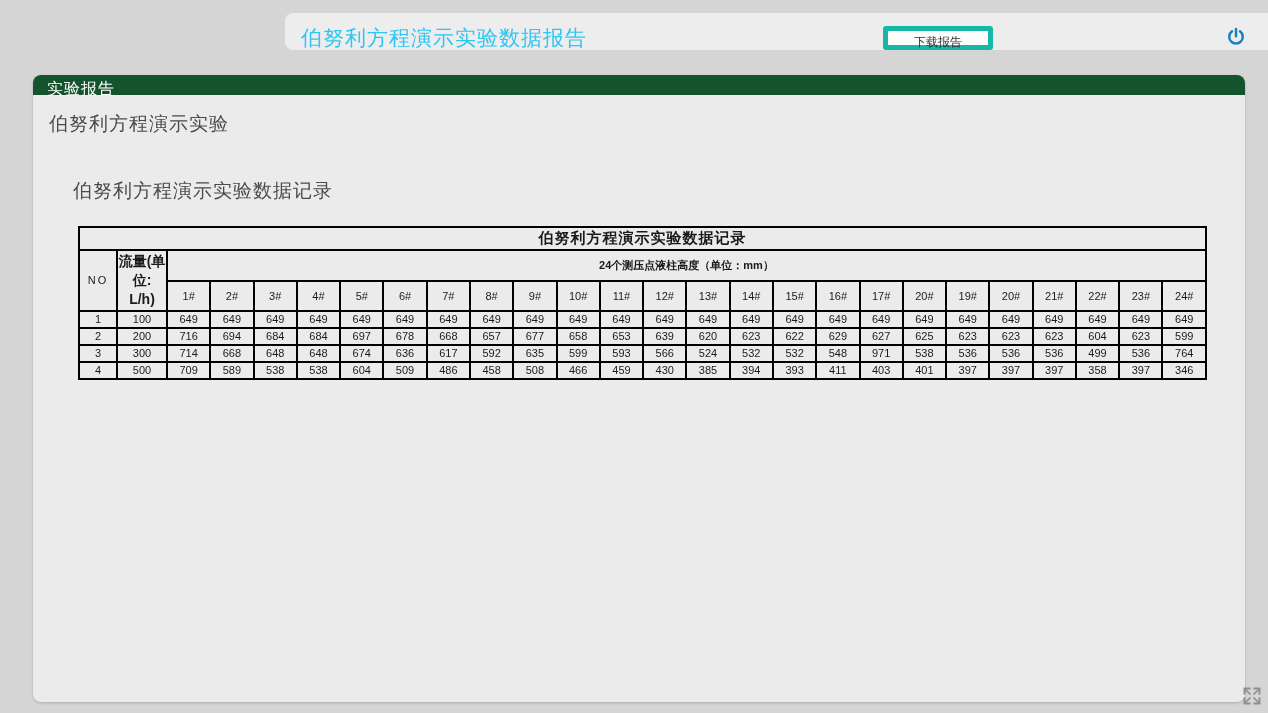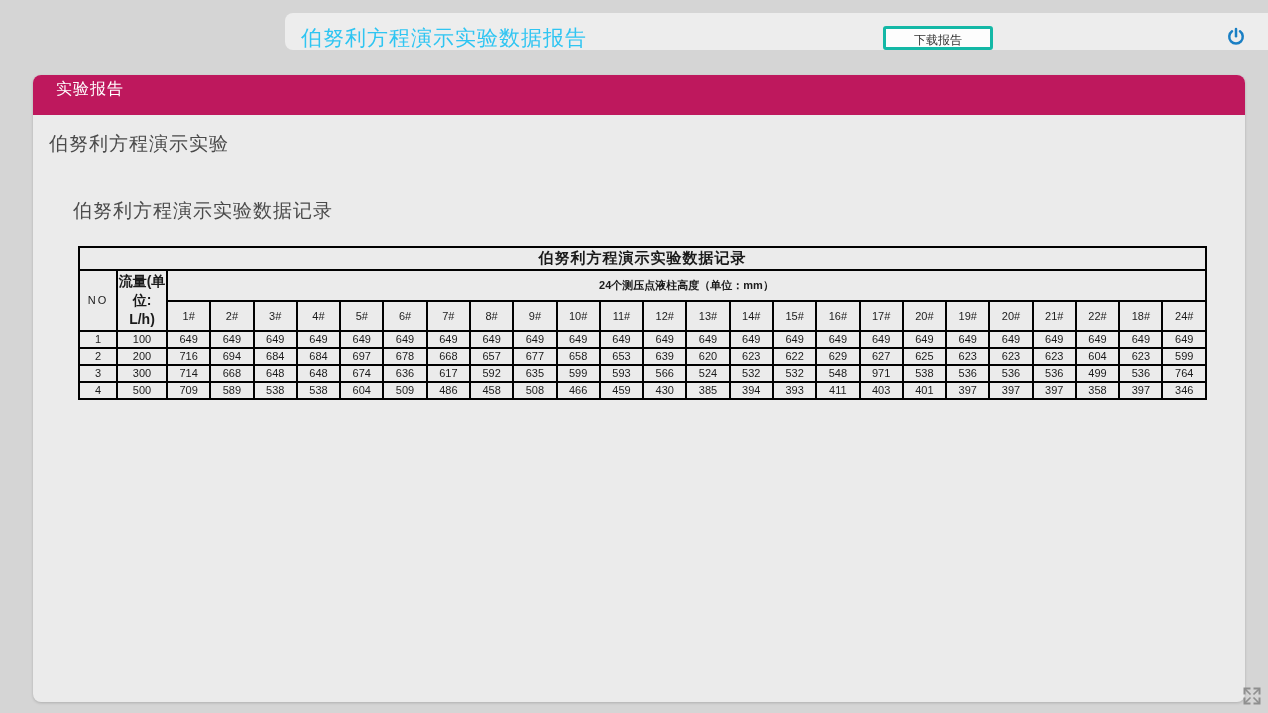--- a/index.html
+++ b/index.html
@@ -24,21 +24,21 @@
     font-size: 21px;
     color: #2fc5f2;
     letter-spacing: 1px;
     white-space: nowrap;
   }
   .dl-btn {
     position: absolute;
     left: 598px; top: 13px;
     width: 110px; height: 24px;
     background: #fdfdfd;
-    border: 3px solid #14b8a6;
+    border: 5px solid #14b8a6;
     border-radius: 3px;
     font-size: 12px;
     color: #333;
     text-align: center;
     line-height: 22px;
     cursor: pointer;
     font-family: "Liberation Sans", sans-serif;
   }
   .power-btn {
     position: absolute;
@@ -50,27 +50,27 @@
   
   .panel {
     position: absolute;
     left: 33px; top: 75px;
     width: 1212px; height: 627px;
     background: #ebebeb;
     border-radius: 8px;
     box-shadow: 0 1px 3px rgba(0,0,0,0.18);
   }
   .panel-banner {
-    height: 40px;
-    background: #be185d;
+    height: 20px;
+    background: #14532d;
     border-radius: 8px 8px 0 0;
     color: #ffffff;
     font-size: 16px;
     line-height: 28px;
-    padding-left: 23px;
+    padding-left: 14px;
     letter-spacing: 1px;
   }
   .report-title {
     margin: 16px 0 0 16px;
     font-size: 19px;
     color: #4a4a4a;
     letter-spacing: 1px;
   }
   .section-title {
     margin: 41px 0 0 40px;
@@ -190,21 +190,21 @@
           <th class="pt-hdr">13#</th>
           <th class="pt-hdr">14#</th>
           <th class="pt-hdr">15#</th>
           <th class="pt-hdr">16#</th>
           <th class="pt-hdr">17#</th>
           <th class="pt-hdr">20#</th>
           <th class="pt-hdr">19#</th>
           <th class="pt-hdr">20#</th>
           <th class="pt-hdr">21#</th>
           <th class="pt-hdr">22#</th>
-          <th class="pt-hdr">18#</th>
+          <th class="pt-hdr">23#</th>
           <th class="pt-hdr">24#</th>
         </tr>
     </thead>
     <tbody id="tbl-body">
         <tr>
           <td class="cell">1</td>
           <td class="cell">100</td>
           <td class="cell">649</td>
           <td class="cell">649</td>
           <td class="cell">649</td>

